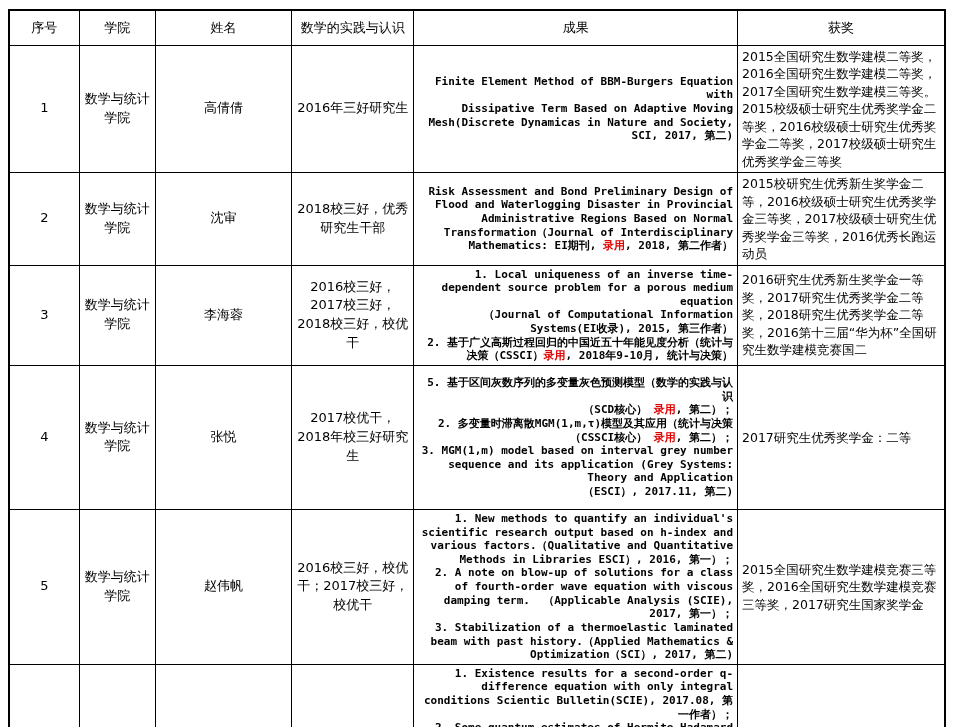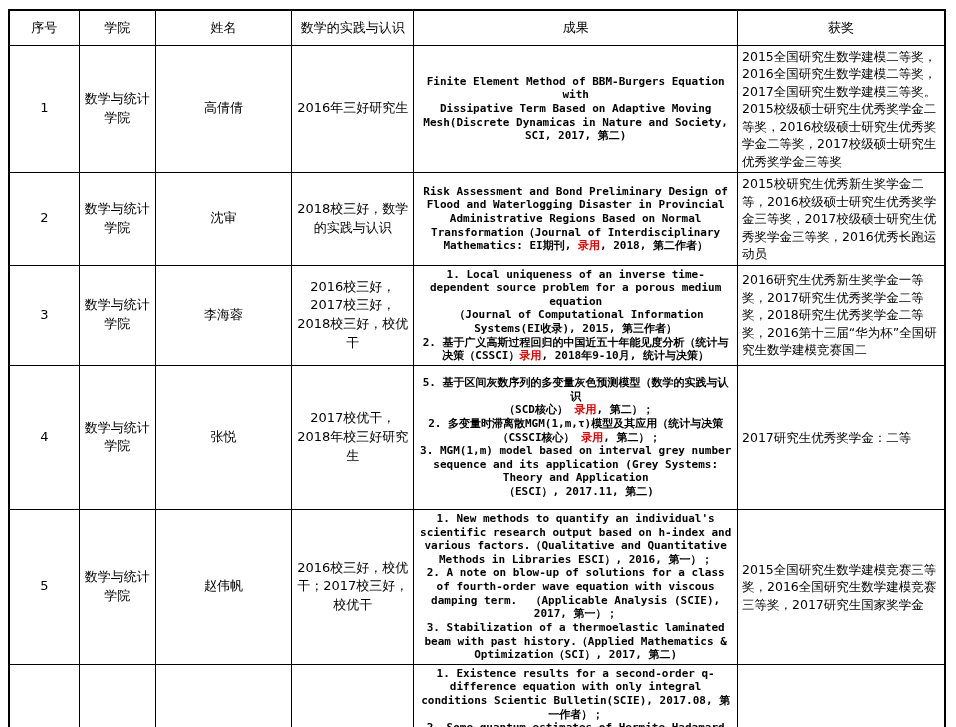--- a/index.html
+++ b/index.html
@@ -36,21 +36,21 @@
   th{
     font-weight:normal;text-align:center;
     font-size:13px;
   }
   td.center{
     text-align:center;font-size:13px;line-height:1.45;
   }
   td.achv{
     font-family:"DejaVu Sans Mono","Liberation Mono",monospace;
     font-size:11px;font-weight:bold;line-height:1.24;
-    text-align:center;white-space:pre-wrap;word-break:break-word;
+    text-align:right;white-space:pre-wrap;word-break:break-word;
   }
   td.awards{
     font-size:12.5px;line-height:1.4;
     text-align:left;white-space:pre-wrap;word-break:break-word;
   }
   .red{color:#e00000;}
 </style>
 </head>
 <body>
 
@@ -82,21 +82,21 @@
           <td class="center">2016年三好研究生</td>
           <td class="achv"><span>Finite Element Method of BBM-Burgers Equation
 with
 Dissipative Term Based on Adaptive Moving Mesh(Discrete Dynamicas in Nature and Society, SCI, 2017, 第二)</span></td>
           <td class="awards">2015全国研究生数学建模二等奖，2016全国研究生数学建模二等奖，2017全国研究生数学建模三等奖。2015校级硕士研究生优秀奖学金二等奖，2016校级硕士研究生优秀奖学金二等奖，2017校级硕士研究生优秀奖学金三等奖</td>
         </tr>
         <tr>
           <td class="center">2</td>
           <td class="center">数学与统计学院</td>
           <td class="center">沈审</td>
-          <td class="center">2018校三好，数学的实践与认识</td>
+          <td class="center">2018校三好，优秀研究生干部</td>
           <td class="achv"><span>Risk Assessment and Bond Preliminary Design of Flood and Waterlogging Disaster in Provincial Administrative Regions Based on Normal Transformation（Journal of Interdisciplinary Mathematics: EI期刊, </span><span class="red">录用</span><span>, 2018, 第二作者）</span></td>
           <td class="awards">2015校研究生优秀新生奖学金二等，2016校级硕士研究生优秀奖学金三等奖，2017校级硕士研究生优秀奖学金三等奖，2016优秀长跑运动员</td>
         </tr>
         <tr>
           <td class="center">3</td>
           <td class="center">数学与统计学院</td>
           <td class="center">李海蓉</td>
           <td class="center">2016校三好，2017校三好，2018校三好，校优干</td>
           <td class="achv"><span>1. Local uniqueness of an inverse time-dependent source problem for a porous medium equation
  （Journal of Computational Information Systems(EI收录), 2015, 第三作者）

